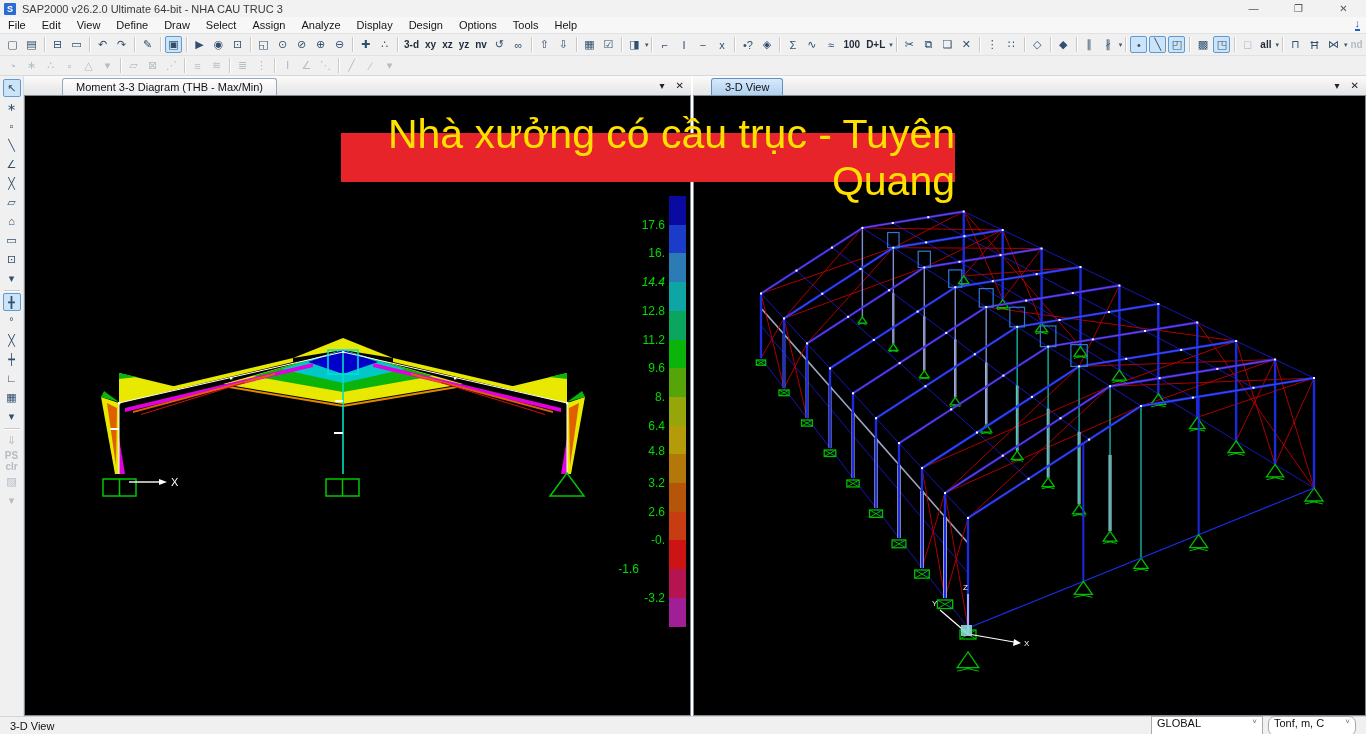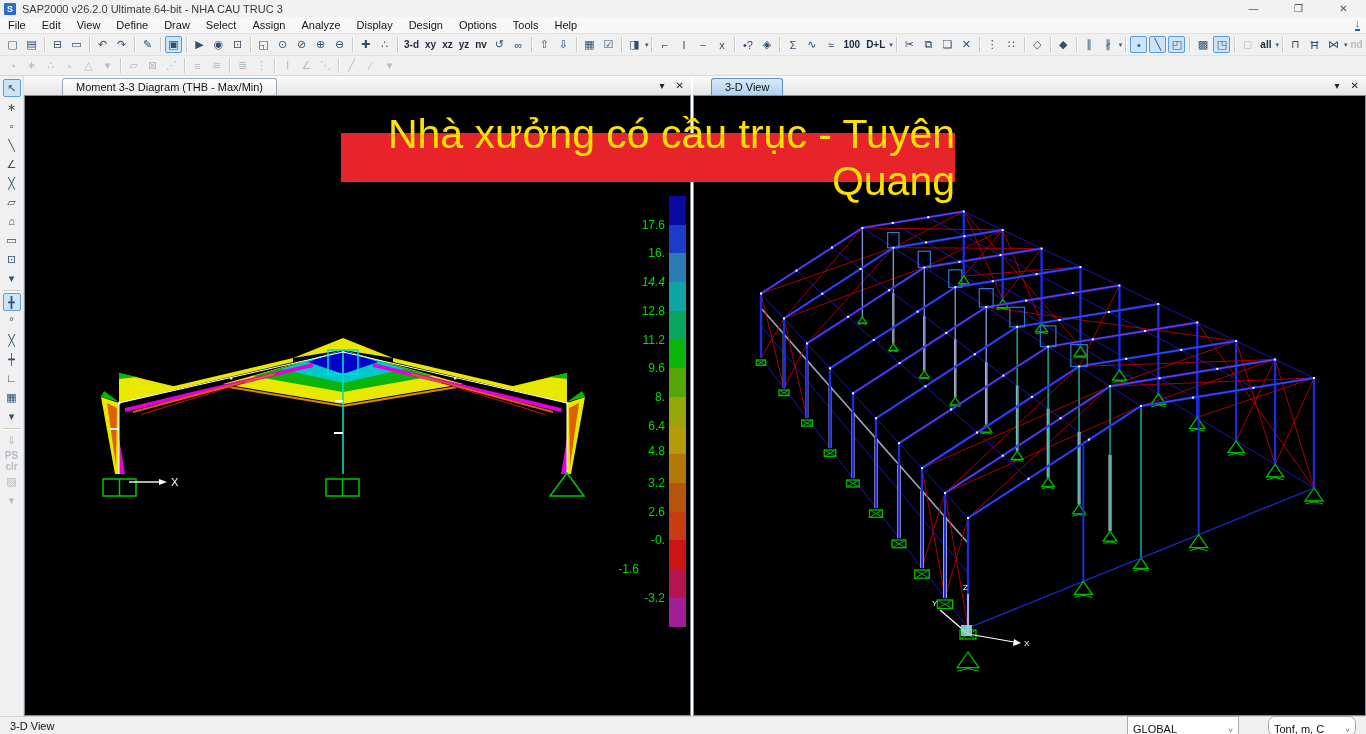--- a/index.html
+++ b/index.html
@@ -57,22 +57,22 @@
     display:flex; align-items:center; justify-content:center; font-weight:normal; font-size:41px; letter-spacing:0px;text-align:right; }
 
   
   .legend-seg { position:absolute; width:17px; }
   .legend-label { position:absolute; width:34px; text-align:right; font-size:12px; line-height:9px; }
 
   
   .statusbar { position:absolute; left:0; right:0; bottom:0; height:18px; background:#F0F0F0;
     border-top:1px solid #D4D4D4; display:flex; align-items:center; font-size:11px; color:#111; padding-left:10px; }
   .status-right { margin-left:auto; display:flex; align-items:center; gap:5px; margin-right:10px; }
-  .sel { height:20px; background:#FFF; border:1px solid #ABABAB; display:flex; align-items:flex-end;
-    font-size:11px; padding:0 5px; color:#111;margin-left:24px; }
+  .sel { height:20px; background:#FFF; border:1px solid #ABABAB; display:flex; align-items:flex-start;
+    font-size:11px; padding:0 5px; color:#111; }
   .sel .caret { margin-left:auto; color:#666; font-size:8px; padding-left:6px; }
   .sel-global { width:112px; } .sel-units { width:88px;border-radius:7px; }
 
   svg text { font-family:"Liberation Sans","DejaVu Sans",sans-serif; }
 </style>
 </head>
 <body>
 
 <div class="app">
 

